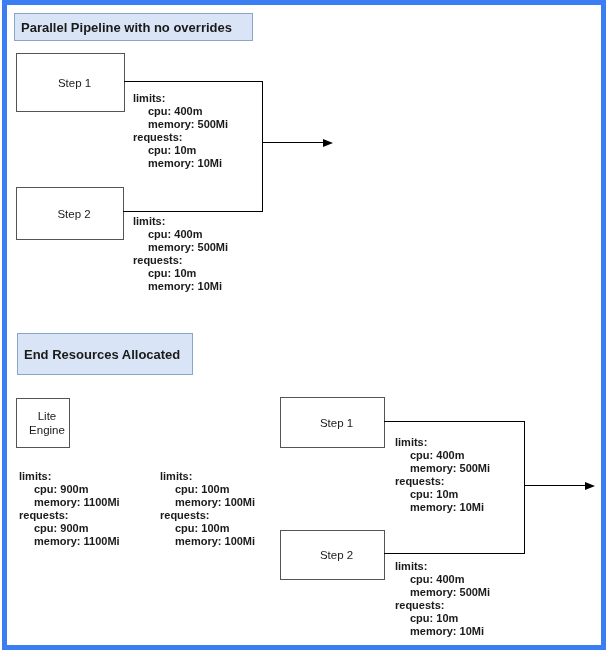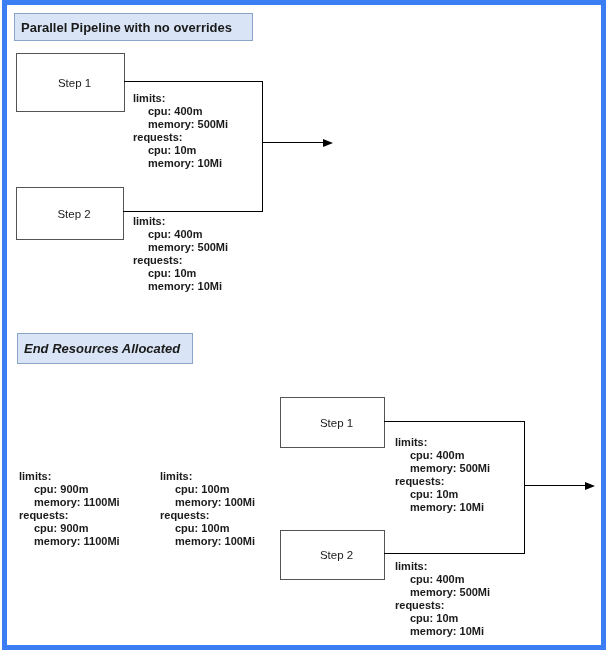--- a/index.html
+++ b/index.html
@@ -77,24 +77,28 @@
 
   <div class="res" style="left:133px;top:215px;">
     <div>limits:</div>
     <div class="ind">cpu: 400m</div>
     <div class="ind">memory: 500Mi</div>
     <div>requests:</div>
     <div class="ind">cpu: 10m</div>
     <div class="ind">memory: 10Mi</div>
   </div>
 
-  <div class="title-box" style="left:17px;top:333px;width:176px;height:31px;font-style:italic;">
+  <div class="title-box" style="left:17px;top:333px;width:176px;height:42px;">
     <span>End Resources Allocated</span>
   </div>
 
+  <div class="node" style="left:16px;top:398px;width:54px;height:50px;">
+    <span>Lite</span>
+    <span>Engine</span>
+  </div>
 
 
   <div class="node" style="left:280px;top:397px;width:105px;height:51px;">
     <span>Step 1</span>
   </div>
 
   <div class="node" style="left:280px;top:530px;width:105px;height:50px;">
     <span>Step 2</span>
   </div>
 

